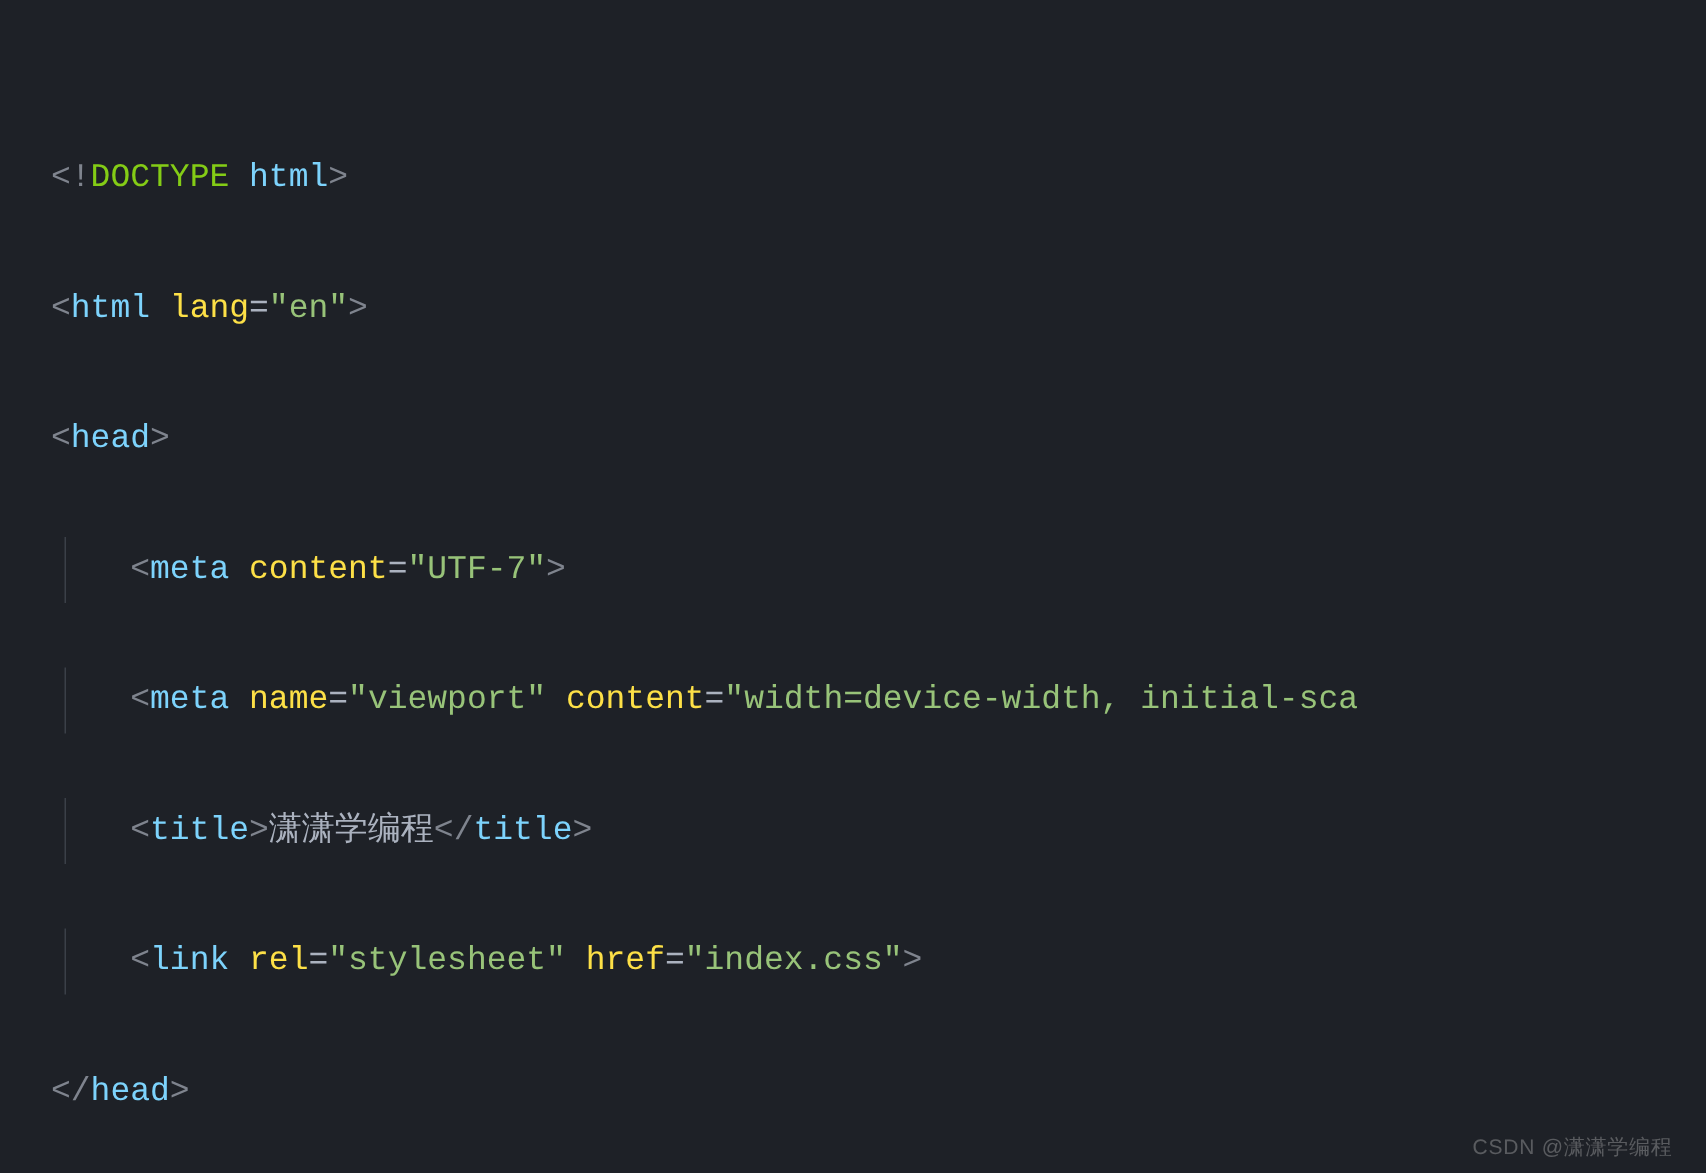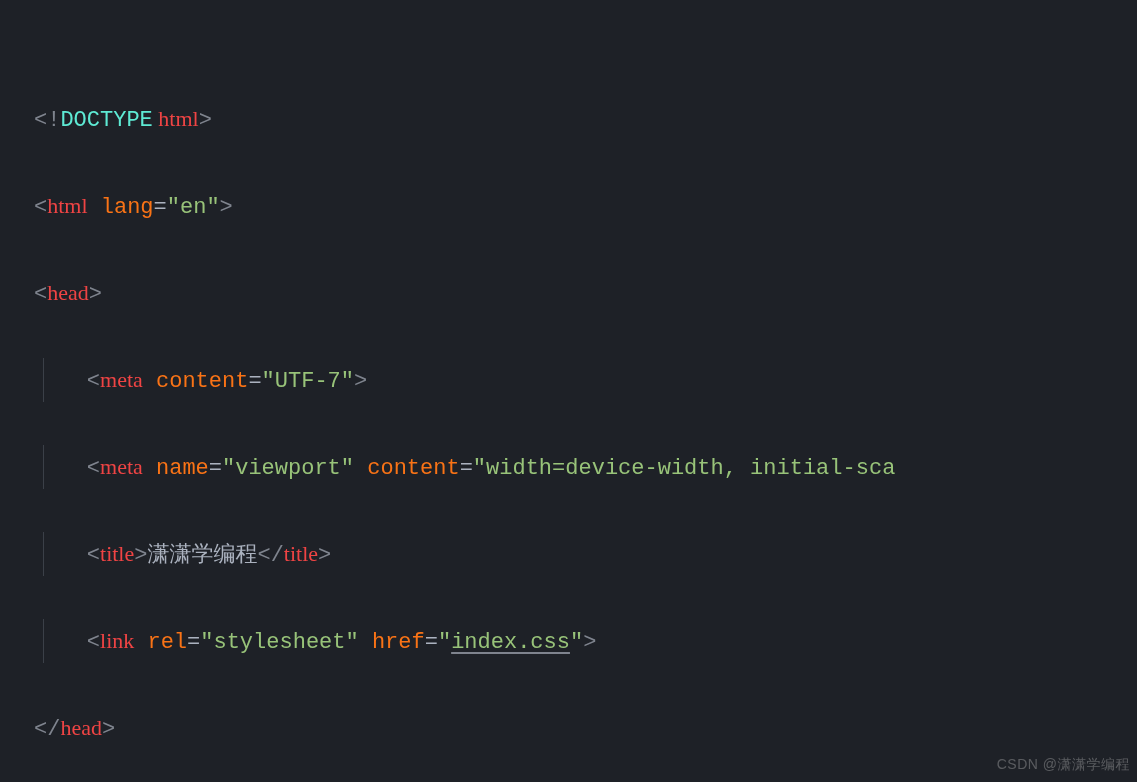--- a/index.html
+++ b/index.html
@@ -25,29 +25,29 @@
   
   .guide {
     position: absolute;
     top: 0;
     bottom: 0;
     width: 1px;
     background: #3b4048;
   }
   
   .gray   { color: #7f848e; }
-  .red    { color: #ef4444; font-family: Liberation Serif, serif; }
-  .orange { color: #f97316; }
+  .red    { color: #7dd3fc; }
+  .orange { color: #fde047; }
   .green  { color: #98c379; }
-  .blue   { color: #5eead4; }
+  .blue   { color: #84cc16; }
   .white  { color: #abb2bf; }
-  .under  { text-decoration: underline; text-decoration-color: #7f848e; text-underline-offset: 4px; }
+  .under  { text-decoration-color: #7f848e; text-underline-offset: 4px; }
   .watermark {
     position: absolute;
-    right: 7px;
+    right: 22px;
     bottom: 8px;
     font-size: 14px;
     font-family: sans-serif;
     color: rgba(200,200,200,0.35);
     letter-spacing: 0.5px;
     text-align: right;
   }
 </style>
 </head>
 <body>

